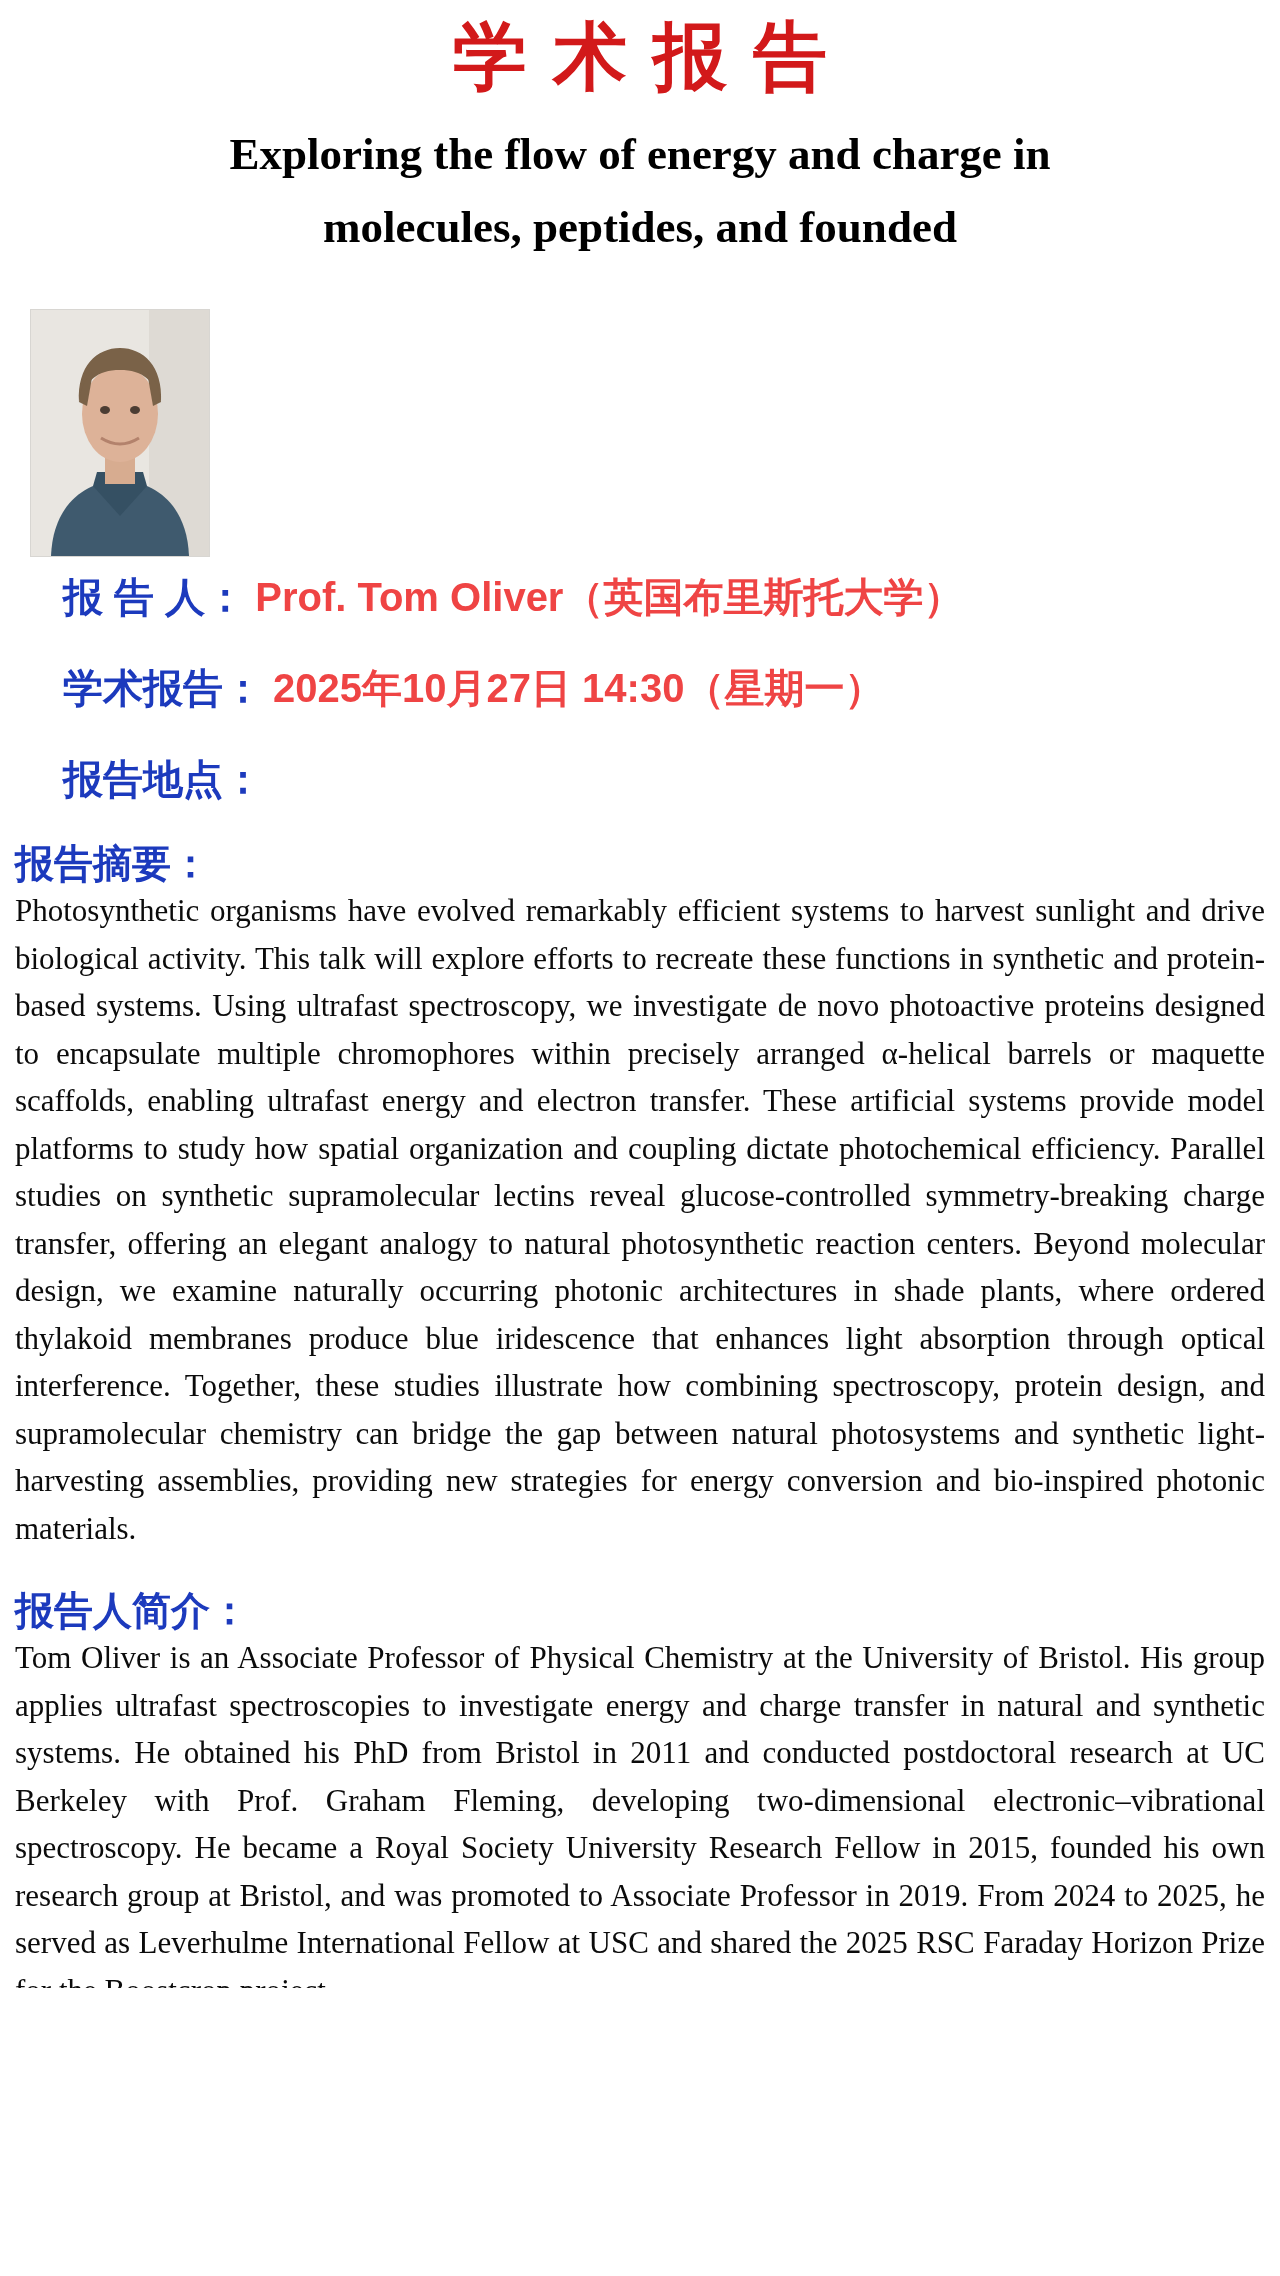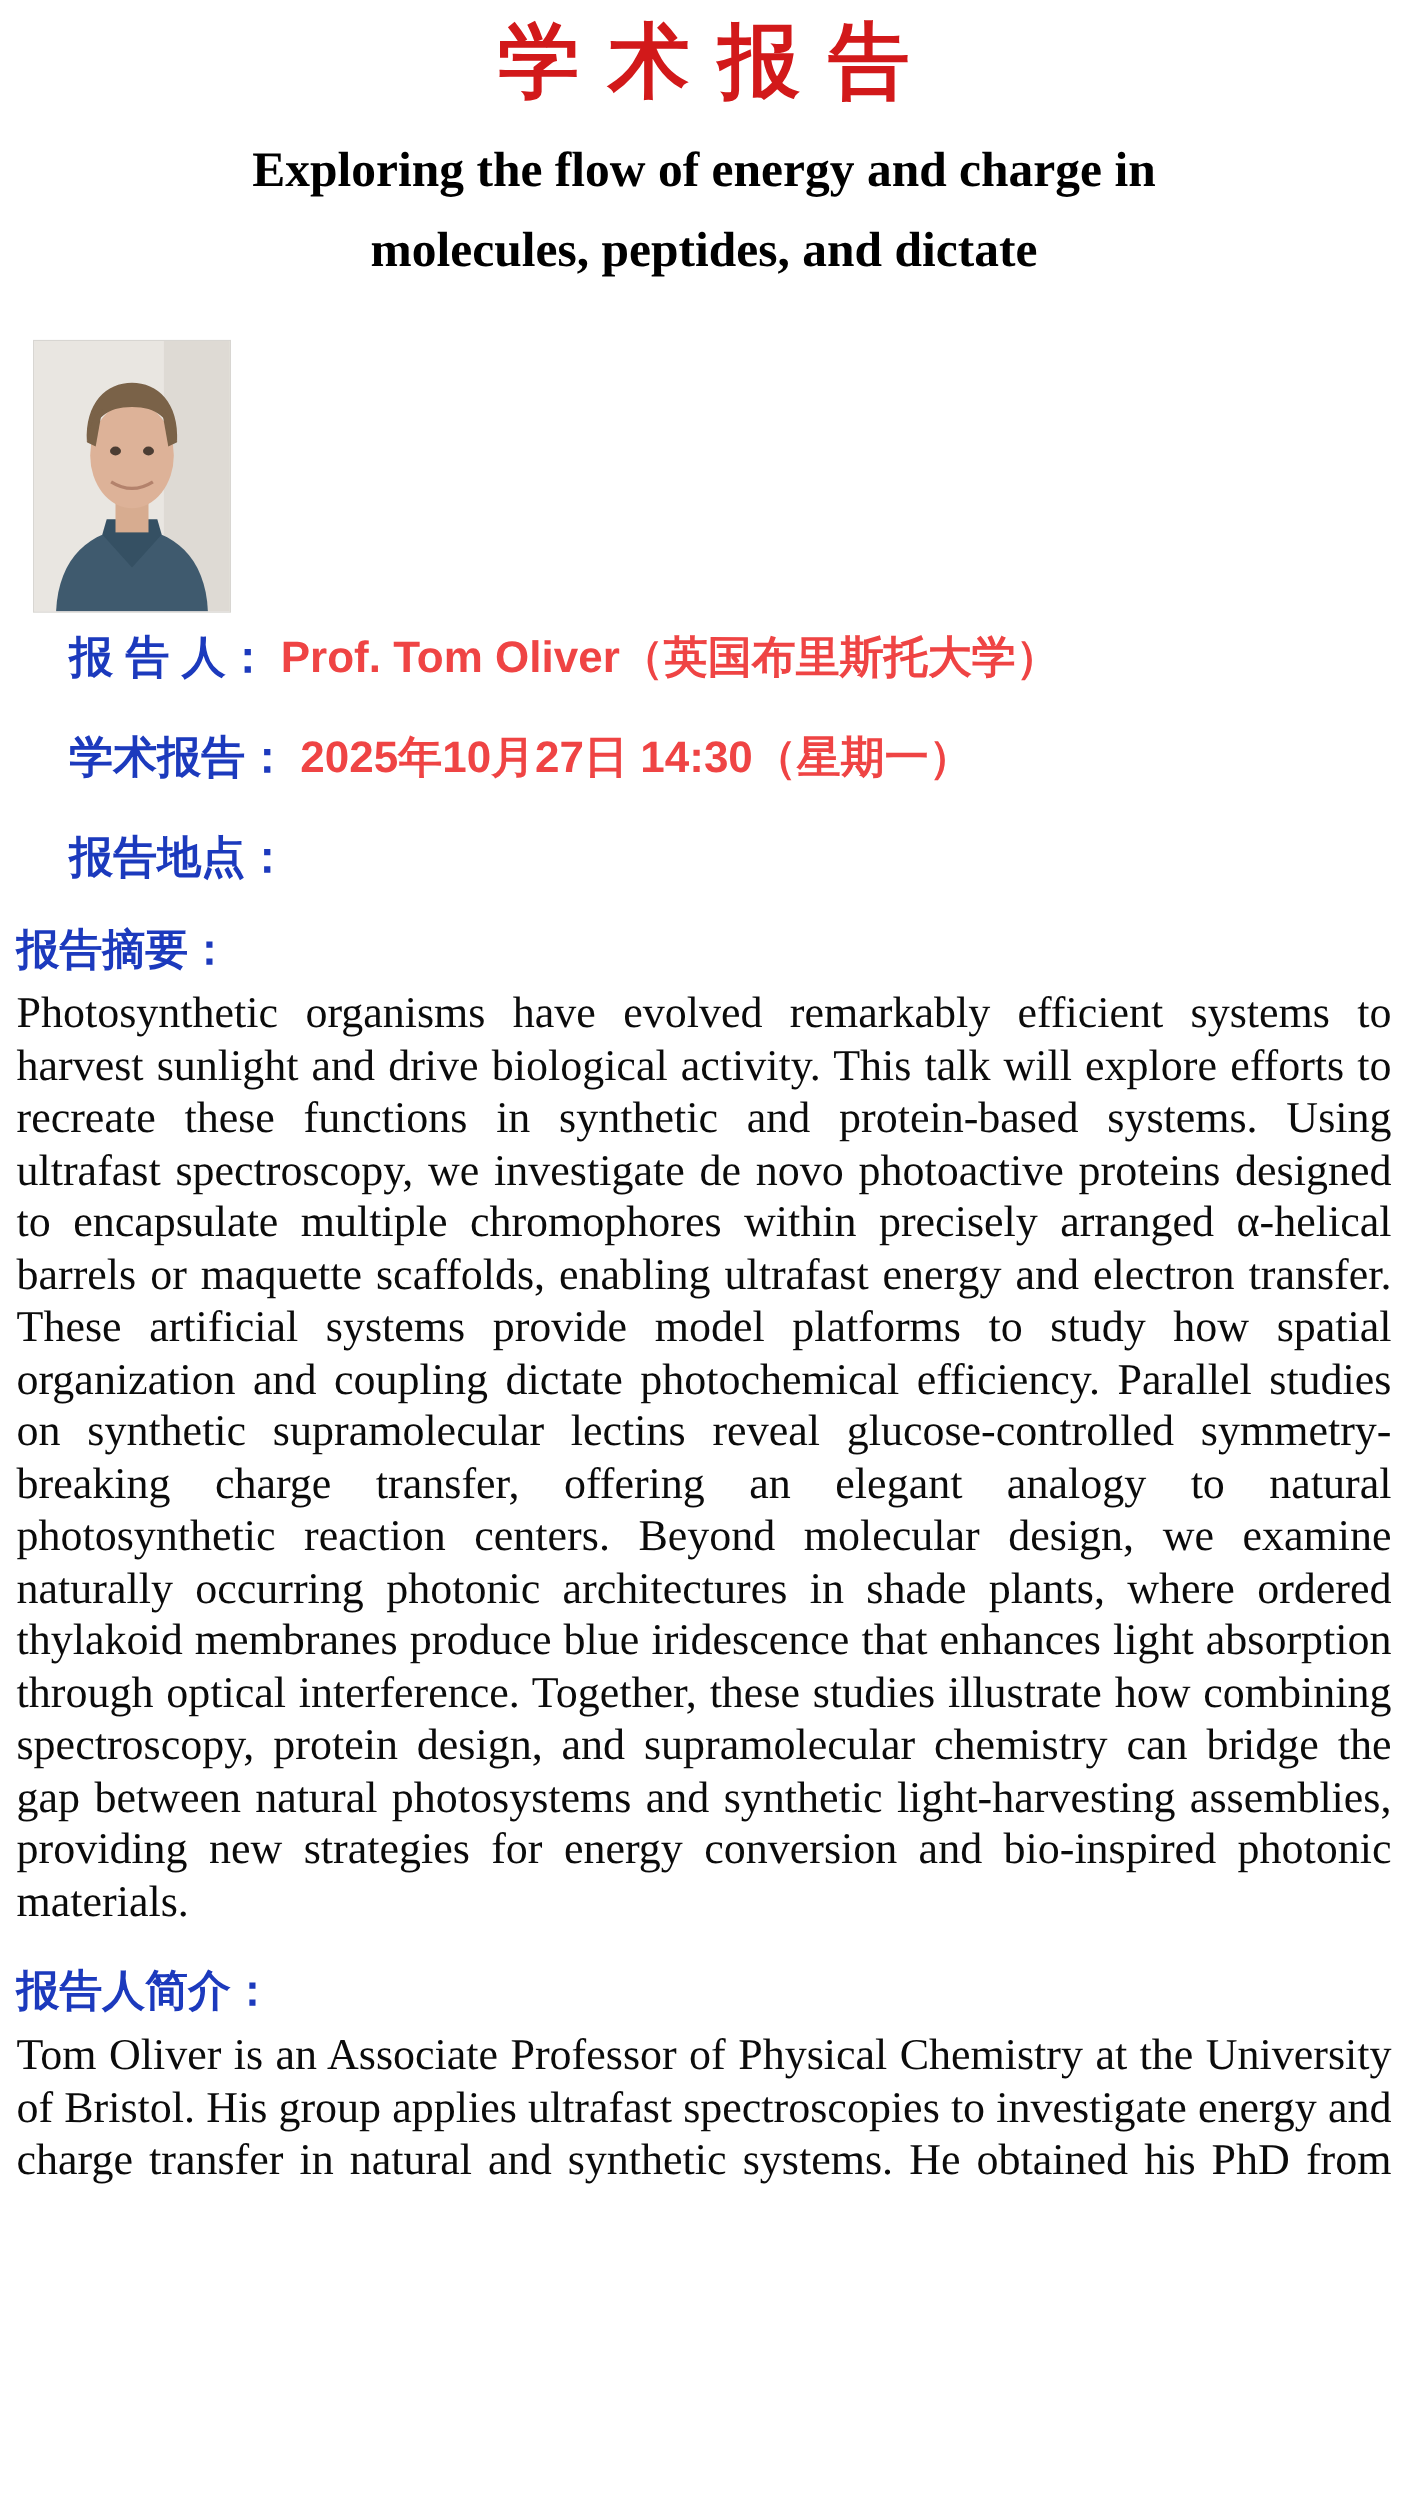--- a/index.html
+++ b/index.html
@@ -79,25 +79,24 @@
     color: #1c3abd;
     font-weight: bold;
     font-size: 39px;
     line-height: 46px;
     margin-top: 36px;
   }
   .section-label.first { margin-top: 34px; }
   
   .body-par {
     font-family: "Liberation Serif", serif;
-    font-size: 40px;
+    font-size: 31px;
     line-height: 47.5px;
     text-align: justify;
     color: #0b0b0b;
-    margin-top: 10px;
   }
   
   .footer-row {
     display: flex;
     align-items: baseline;
     margin-top: 32px;
     white-space: nowrap;
   }
   .footer-label {
     color: #1c3abd;
@@ -113,21 +112,21 @@
 </style>
 </head>
 <body>
 
 <div class="page">
 
   <div class="title-cn">学术报告</div>
 
   <div class="title-en">
     <div>Exploring the flow of energy and charge in</div>
-    <div>molecules, peptides, and dictate</div>
+    <div>molecules, peptides, and founded</div>
   </div>
 
   <div class="speaker-section">
     <div class="photo-frame">
       
       <svg width="178" height="246" viewBox="0 0 178 246" xmlns="http://www.w3.org/2000/svg">
         <rect x="0" y="0" width="178" height="246" fill="#e9e6e1"></rect>
         <rect x="118" y="0" width="60" height="246" fill="#dedad4"></rect>
         <path d="M20 246 C22 196 52 172 89 170 C126 172 156 196 158 246 Z" fill="#3f5a6e"></path>
         <path d="M62 176 L89 206 L116 176 L112 162 L66 162 Z" fill="#355063"></path>

